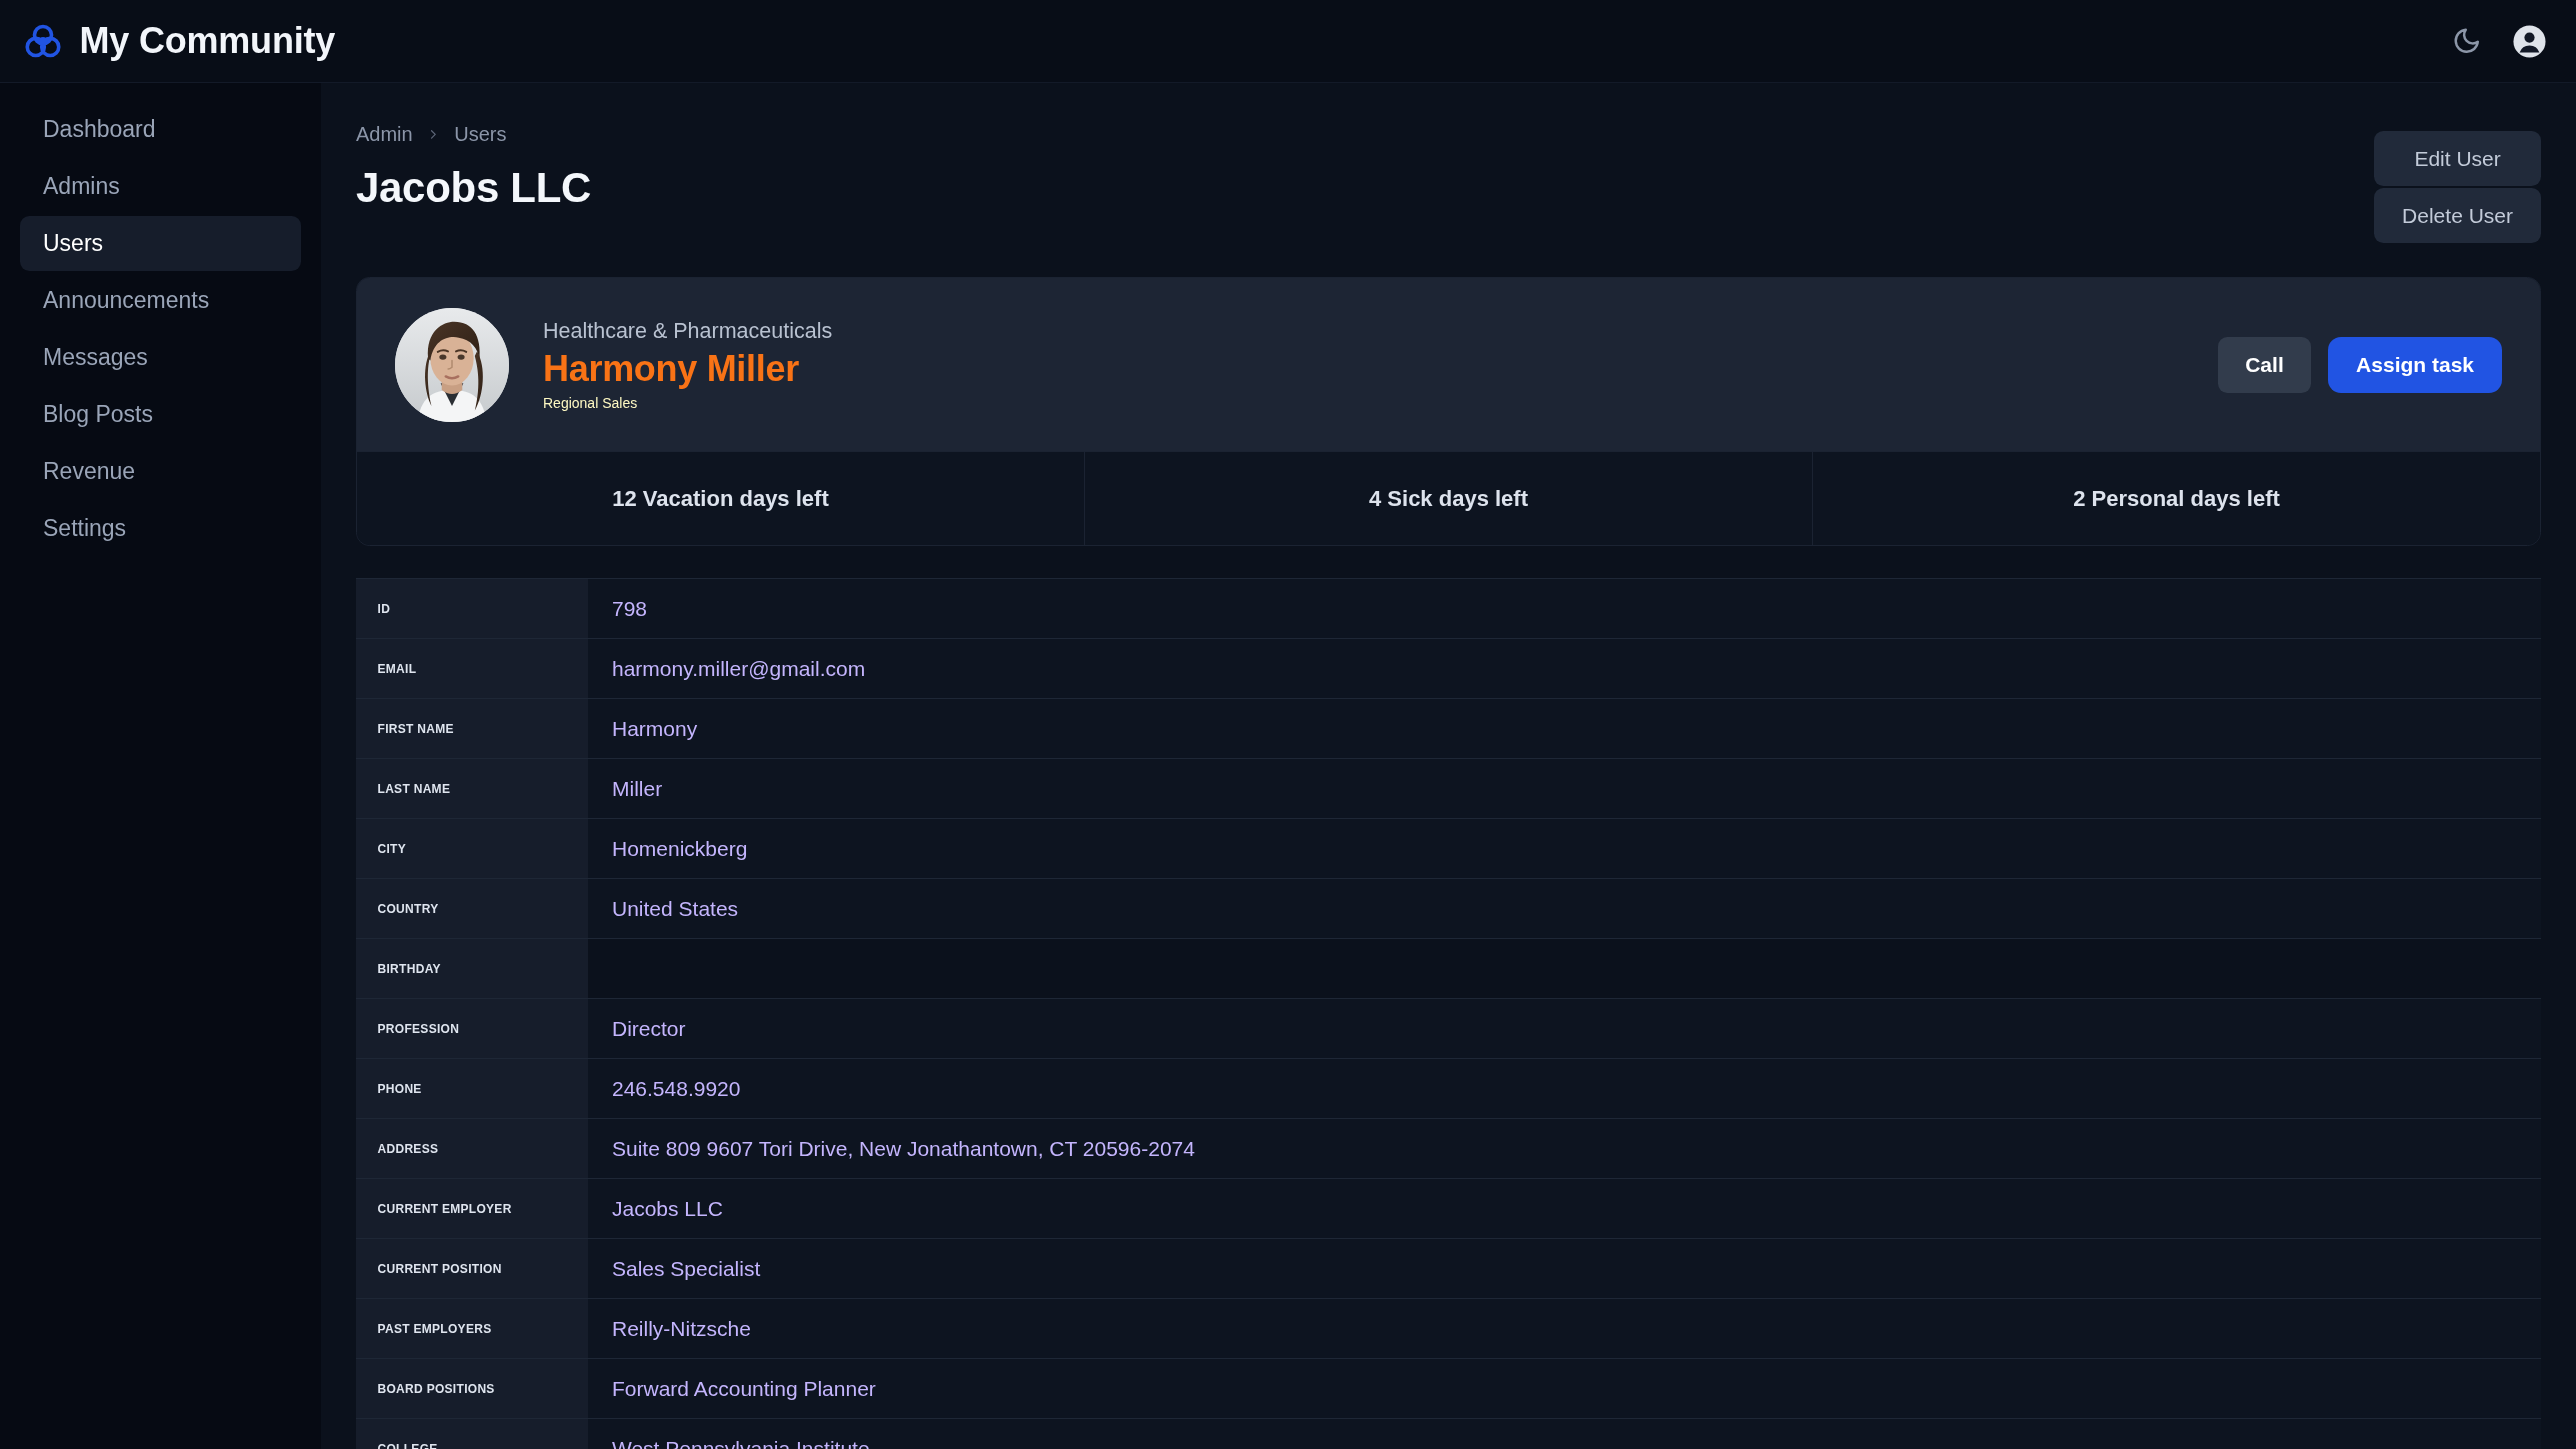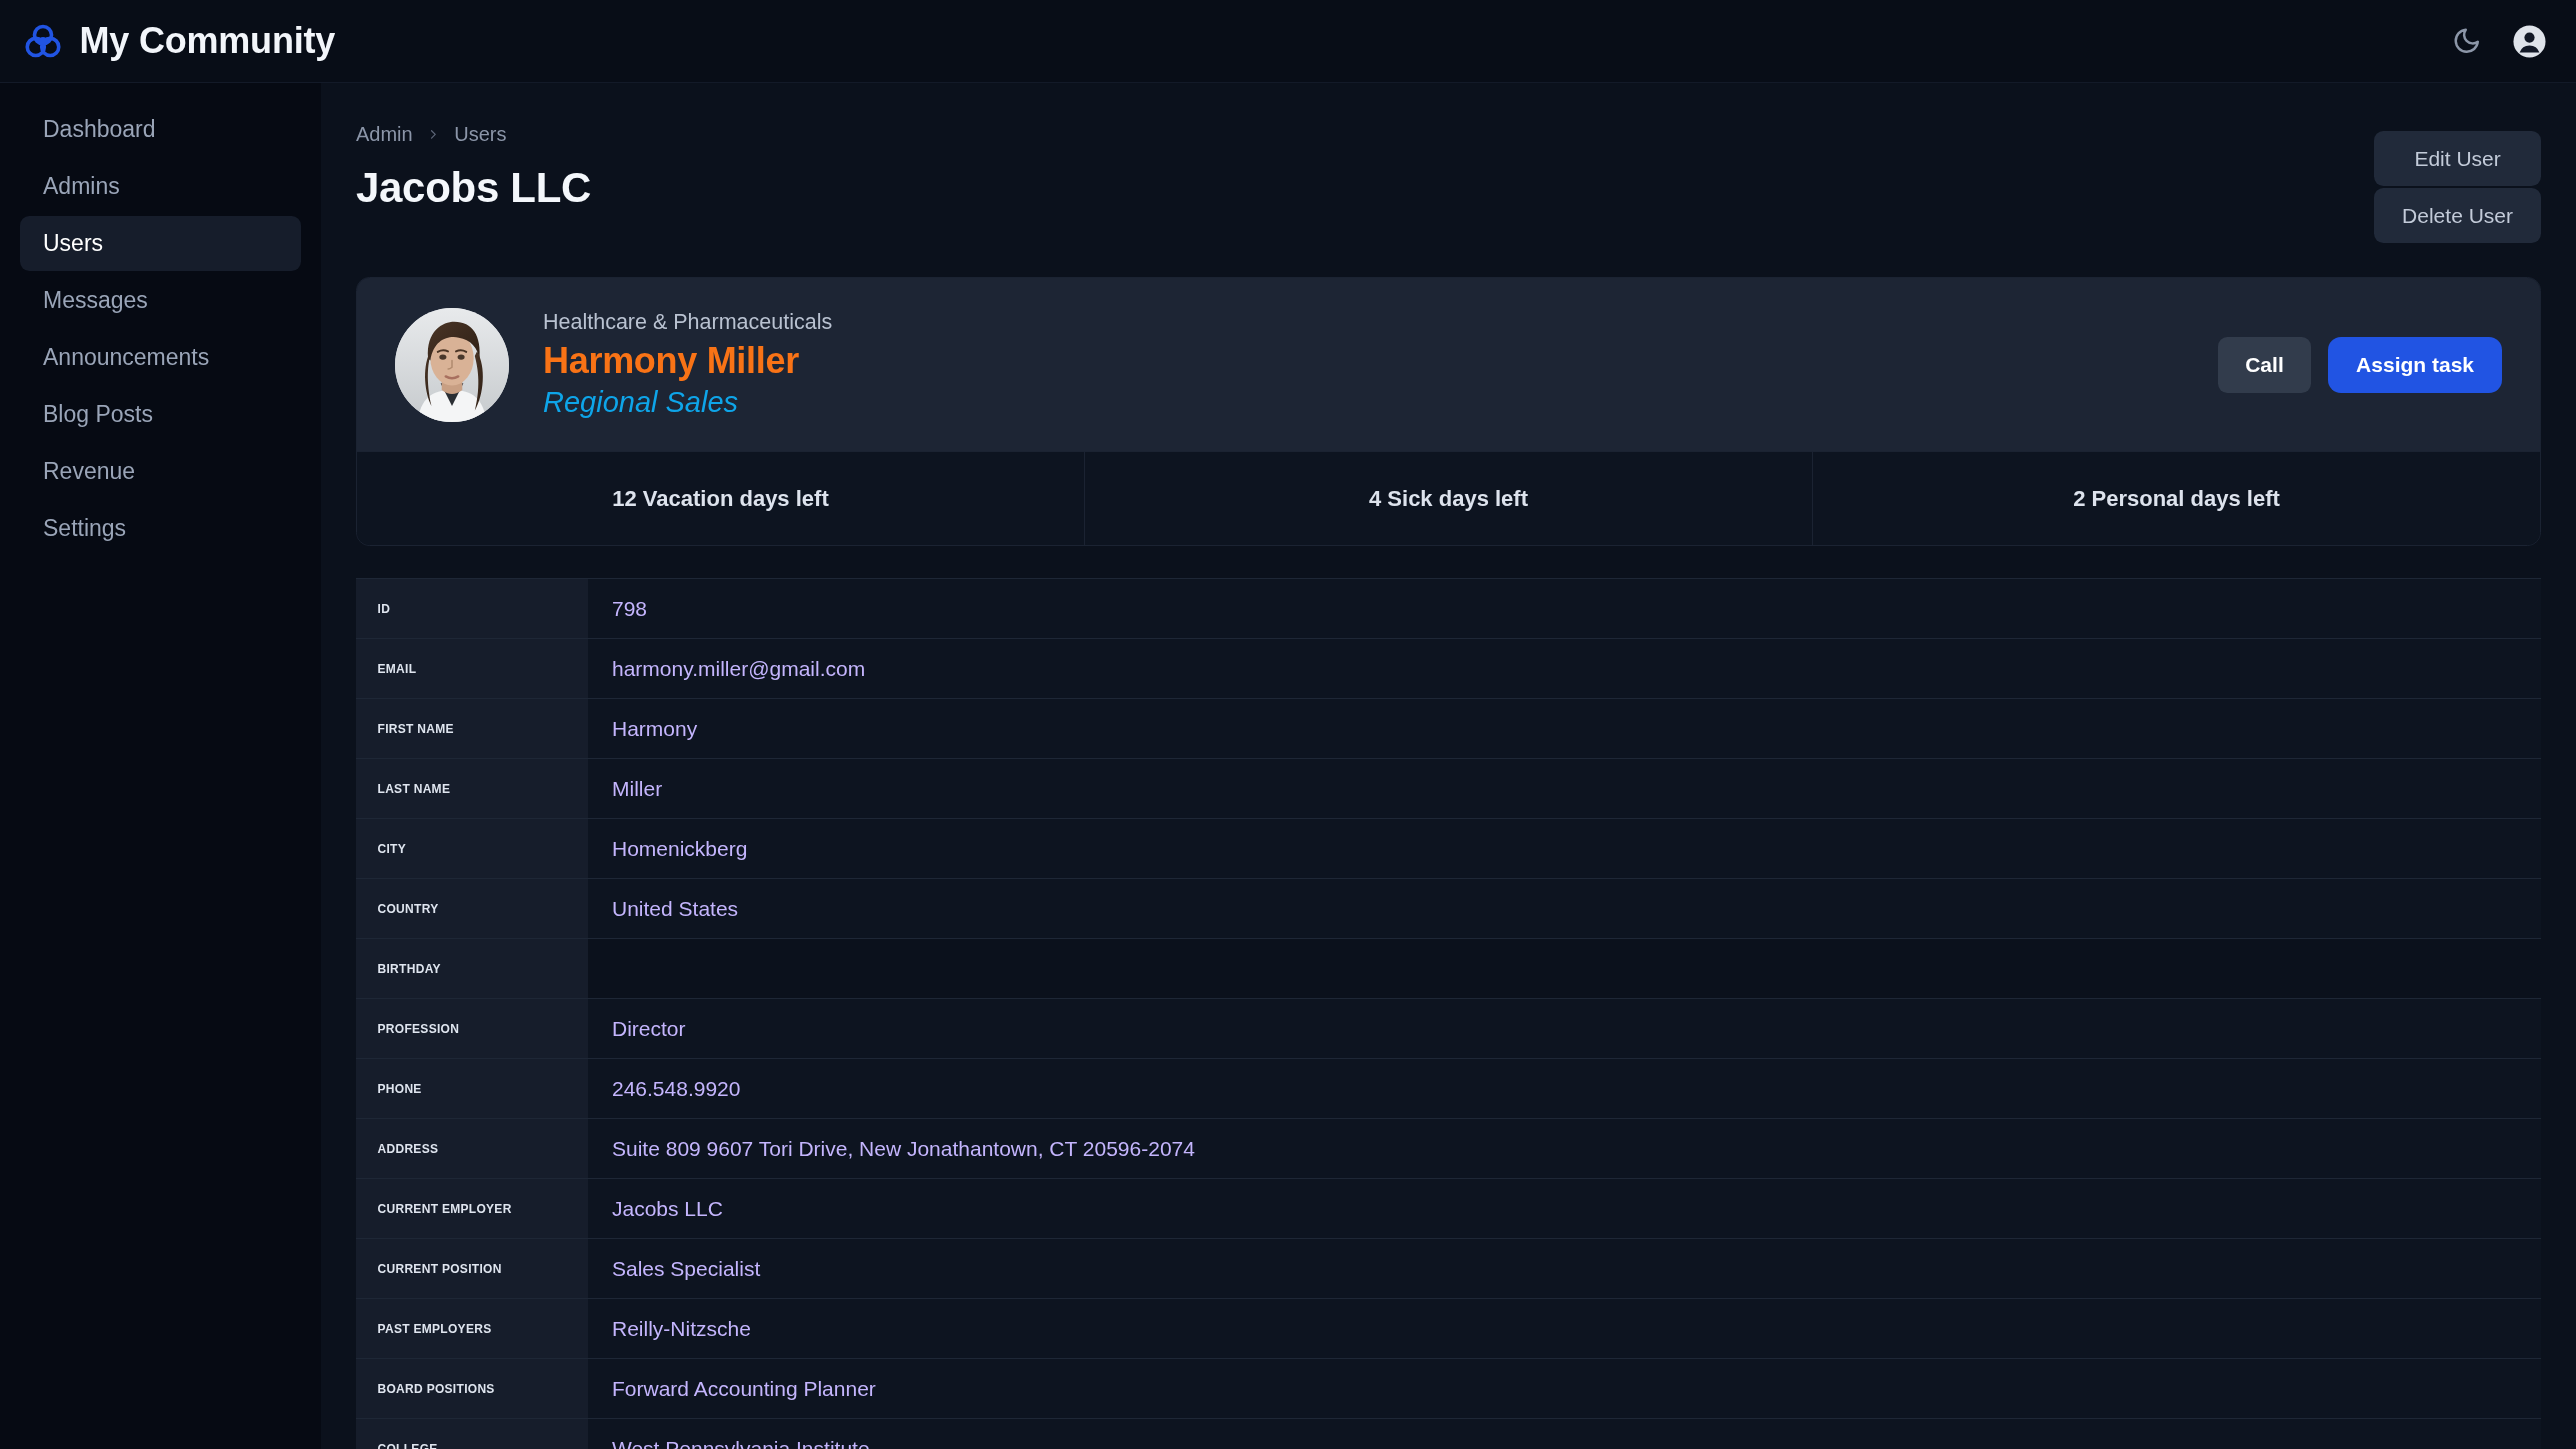--- a/index.html
+++ b/index.html
@@ -155,24 +155,23 @@
     margin-bottom: 5.4px;
   }
   .identity-name {
     font-size: 36px;
     font-weight: bold;
     color: #f97316;
     letter-spacing: -0.3px;
     line-height: 1.12;
   }
   .identity-role {
-    font-size: 29px;
-    color: #0ea5e9;
+    font-size: 14px;
+    color: #fef9c3;
     margin-top: 5.4px;
-    font-style: italic;
   }
   .card-head-actions { display: flex; gap: 17.4px; align-items: center; }
   .btn-dark {
     background: #323c4c;
     color: #ffffff;
     border: 0;
     border-radius: 9.4px;
     font-size: 21px;
     font-weight: bold;
     font-family: inherit;
@@ -280,24 +279,24 @@
   <div class="nav-item">
     <span>Dashboard</span>
   </div>
   <div class="nav-item">
     <span>Admins</span>
   </div>
   <div class="nav-item active">
     <span>Users</span>
   </div>
   <div class="nav-item">
+    <span>Announcements</span>
+  </div>
+  <div class="nav-item">
     <span>Messages</span>
-  </div>
-  <div class="nav-item">
-    <span>Announcements</span>
   </div>
   <div class="nav-item">
     <span>Blog Posts</span>
   </div>
   <div class="nav-item">
     <span>Revenue</span>
   </div>
   <div class="nav-item">
     <span>Settings</span>
   </div>

